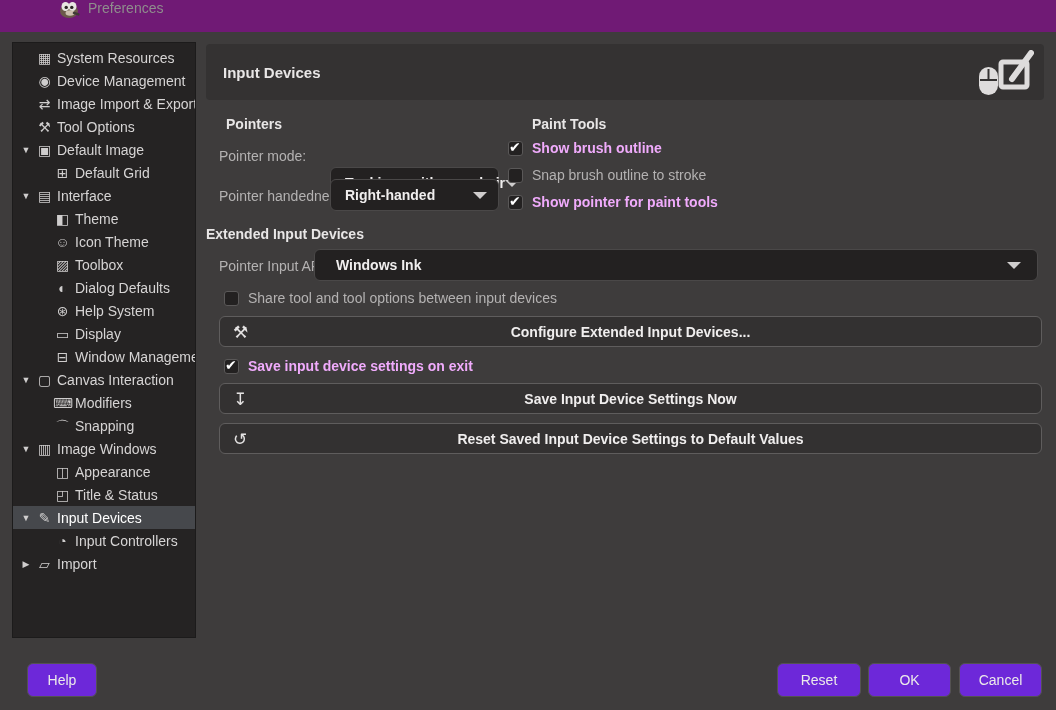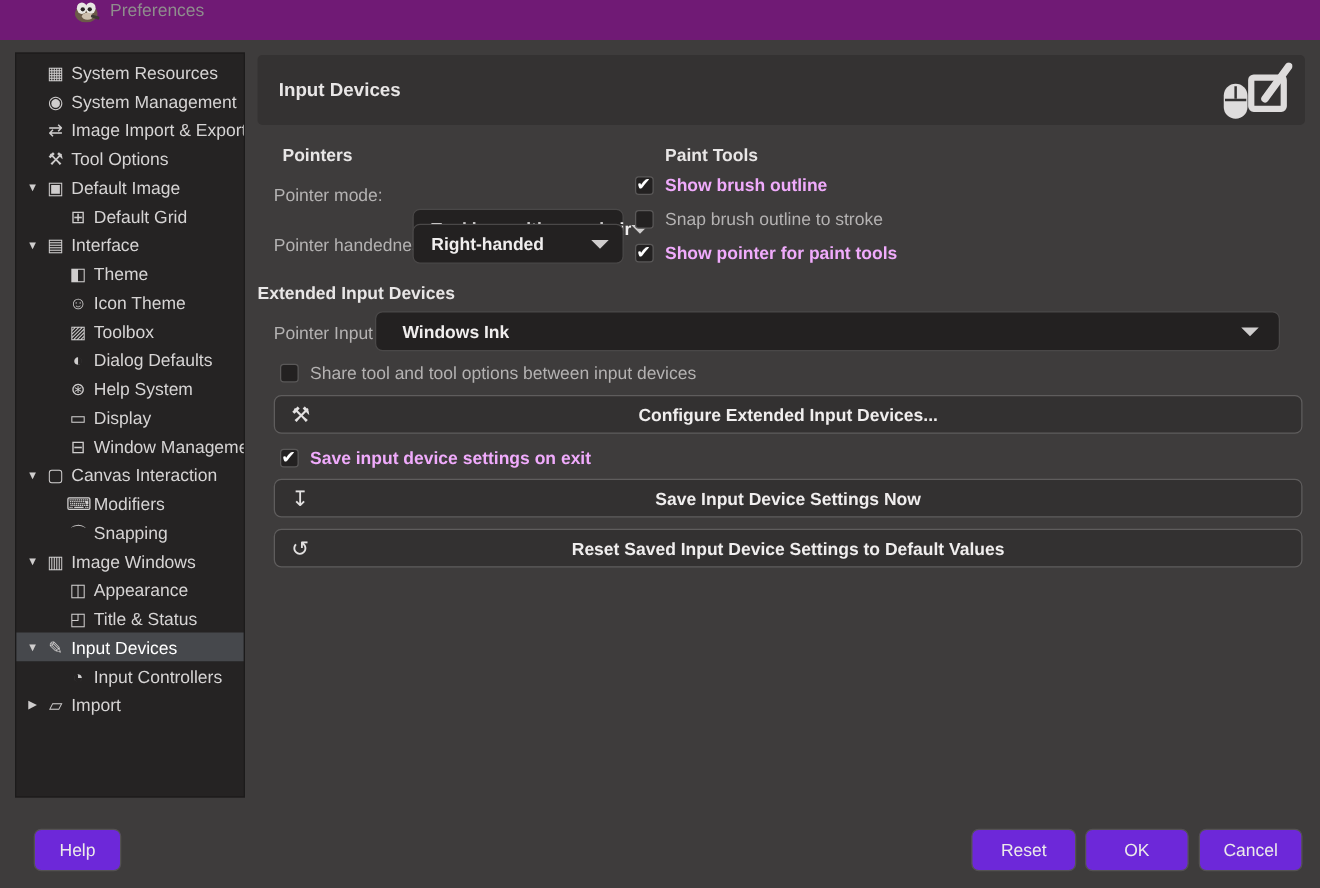--- a/index.html
+++ b/index.html
@@ -115,21 +115,21 @@
 
 <div class="sidebar">
     <div class="tree-row">
       <span class="expander"></span>
       <span class="tree-icon">▦</span>
       <span class="tree-label">System Resources</span>
     </div>
     <div class="tree-row">
       <span class="expander"></span>
       <span class="tree-icon">◉</span>
-      <span class="tree-label">System Management</span>
+      <span class="tree-label">Device Management</span>
     </div>
     <div class="tree-row">
       <span class="expander"></span>
       <span class="tree-icon">⇄</span>
       <span class="tree-label">Image Import &amp; Export</span>
     </div>
     <div class="tree-row">
       <span class="expander"></span>
       <span class="tree-icon">⚒</span>
       <span class="tree-label">Tool Options</span>
@@ -274,21 +274,21 @@
       <span class="cb">
         <span class="mark">✔</span>
       </span>
       <span class="cblabel">Show pointer for paint tools</span>
     </div>
   </div>
 
 <div class="section-title" style="left:206px;top:226px;">Extended Input Devices</div>
 
 <div class="field-label" style="left:219px;top:258px;">Pointer Input API:</div>
-<div class="dropdown" style="left:300px;top:249px;width:724px;height:32px;gap:22px;">
+<div class="dropdown" style="left:314px;top:249px;width:724px;height:32px;gap:22px;">
   <span class="ddval" style="margin-left:21px;">Windows Ink</span>
   <span class="ddarrow" style="margin-right:16px;"></span>
 </div>
 
 <div class="cbrow static-cb" style="left:224px;top:290px;">
   <span class="cb"></span>
   <span class="cblabel">Share tool and tool options between input devices</span>
 </div>
 
 <div class="wide-btn" style="left:219px;top:316px;width:823px;height:31px;">

